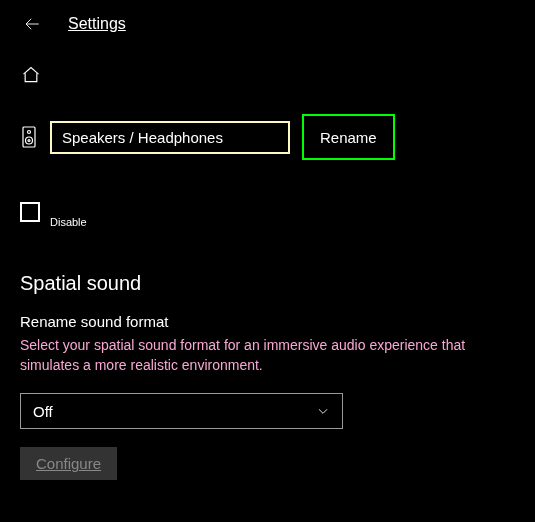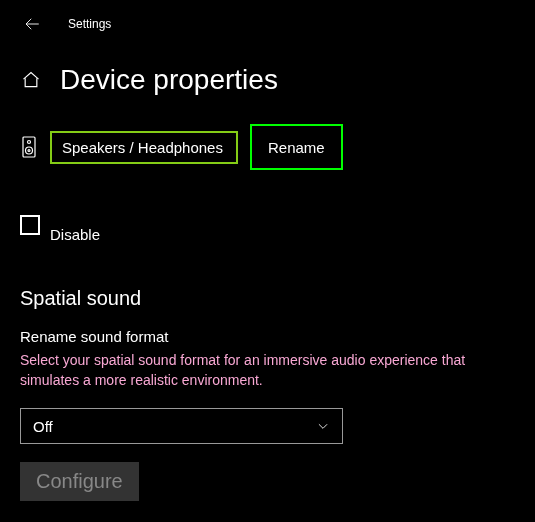--- a/index.html
+++ b/index.html
@@ -16,22 +16,23 @@
       align-items: center;
       padding: 14px 0 0 22px;
       gap: 26px;
     }
     .back-btn {
       width: 20px; height: 20px;
       display: flex; align-items: center; justify-content: center;
       cursor: pointer;
     }
     .title-text {
-      font-size: 12px;
+      font-size: 16px;
       font-weight: 400;
+      text-decoration: underline;
     }
     .header-row {
       display: flex;
       align-items: center;
       gap: 18px;
       padding: 30px 0 0 20px;
     }
     .home-btn {
       width: 22px; height: 22px;
       display: flex; align-items: center; justify-content: center;
@@ -45,26 +46,26 @@
       display: flex;
       align-items: center;
       gap: 12px;
       padding: 28px 0 0 20px;
     }
     .device-icon {
       width: 18px;
       display: flex; align-items: center; justify-content: center;
     }
     .device-name-input {
-      border: 2px solid #84cc16;
+      border: 2px solid #fef9c3;
       background: #000;
       color: #fff;
       font-size: 15px;
       padding: 6px 10px;
-      width: 188px;
+      width: 240px;
       height: 33px;
       outline: none;
     }
     .rename-btn {
       border: 2px solid #00ff00;
       background: #000;
       color: #fff;
       font-size: 15px;
       padding: 0 16px;
       height: 46px;
@@ -75,21 +76,21 @@
       align-items: center;
       gap: 10px;
       padding: 36px 0 0 20px;
       cursor: pointer;
     }
     .checkbox {
       width: 20px; height: 20px;
       border: 2px solid #fff;
     }
     .disable-label {
-      font-size: 15px;
+      font-size: 11px;
       margin-top: 20px;
     }
     .section-title {
       font-size: 20px;
       font-weight: 400;
       padding: 44px 0 0 20px;
     }
     .subsection-label {
       font-size: 15px;
       padding: 18px 0 0 20px;
@@ -117,23 +118,24 @@
       font-size: 15px;
     }
     .chevron {
       width: 14px; height: 14px;
     }
     .configure-btn {
       margin: 18px 0 0 20px;
       background: #333;
       color: #888;
       border: none;
-      font-size: 20px;
+      font-size: 15px;
       padding: 8px 16px;
       cursor: default;
+      text-decoration: underline;
     }
   </style>
 </head>
 <body>
 
 
 
 <div class="titlebar">
   <div class="back-btn">
     <svg width="18" height="18" viewBox="0 0 24 24" fill="none" stroke="#fff" stroke-width="1.2">
@@ -144,21 +146,20 @@
   <div class="title-text">Settings</div>
 </div>
 
 <div class="header-row">
   <div class="home-btn">
     <svg width="20" height="20" viewBox="0 0 24 24" fill="none" stroke="#fff" stroke-width="1.4">
       <path d="M3 11 L12 3 L21 11"></path>
       <path d="M5 10 V20 H19 V10"></path>
     </svg>
   </div>
-  <div class="page-title">Device properties</div>
 </div>
 
 <div class="device-row">
   <div class="device-icon">
     <svg width="14" height="22" viewBox="0 0 14 22" fill="none" stroke="#fff" stroke-width="1.2">
       <rect x="1" y="1" width="12" height="20" rx="1"></rect>
       <circle cx="7" cy="6" r="1.5"></circle>
       <circle cx="7" cy="14.5" r="3.5"></circle>
       <circle cx="7" cy="14.5" r="1"></circle>
     </svg>

